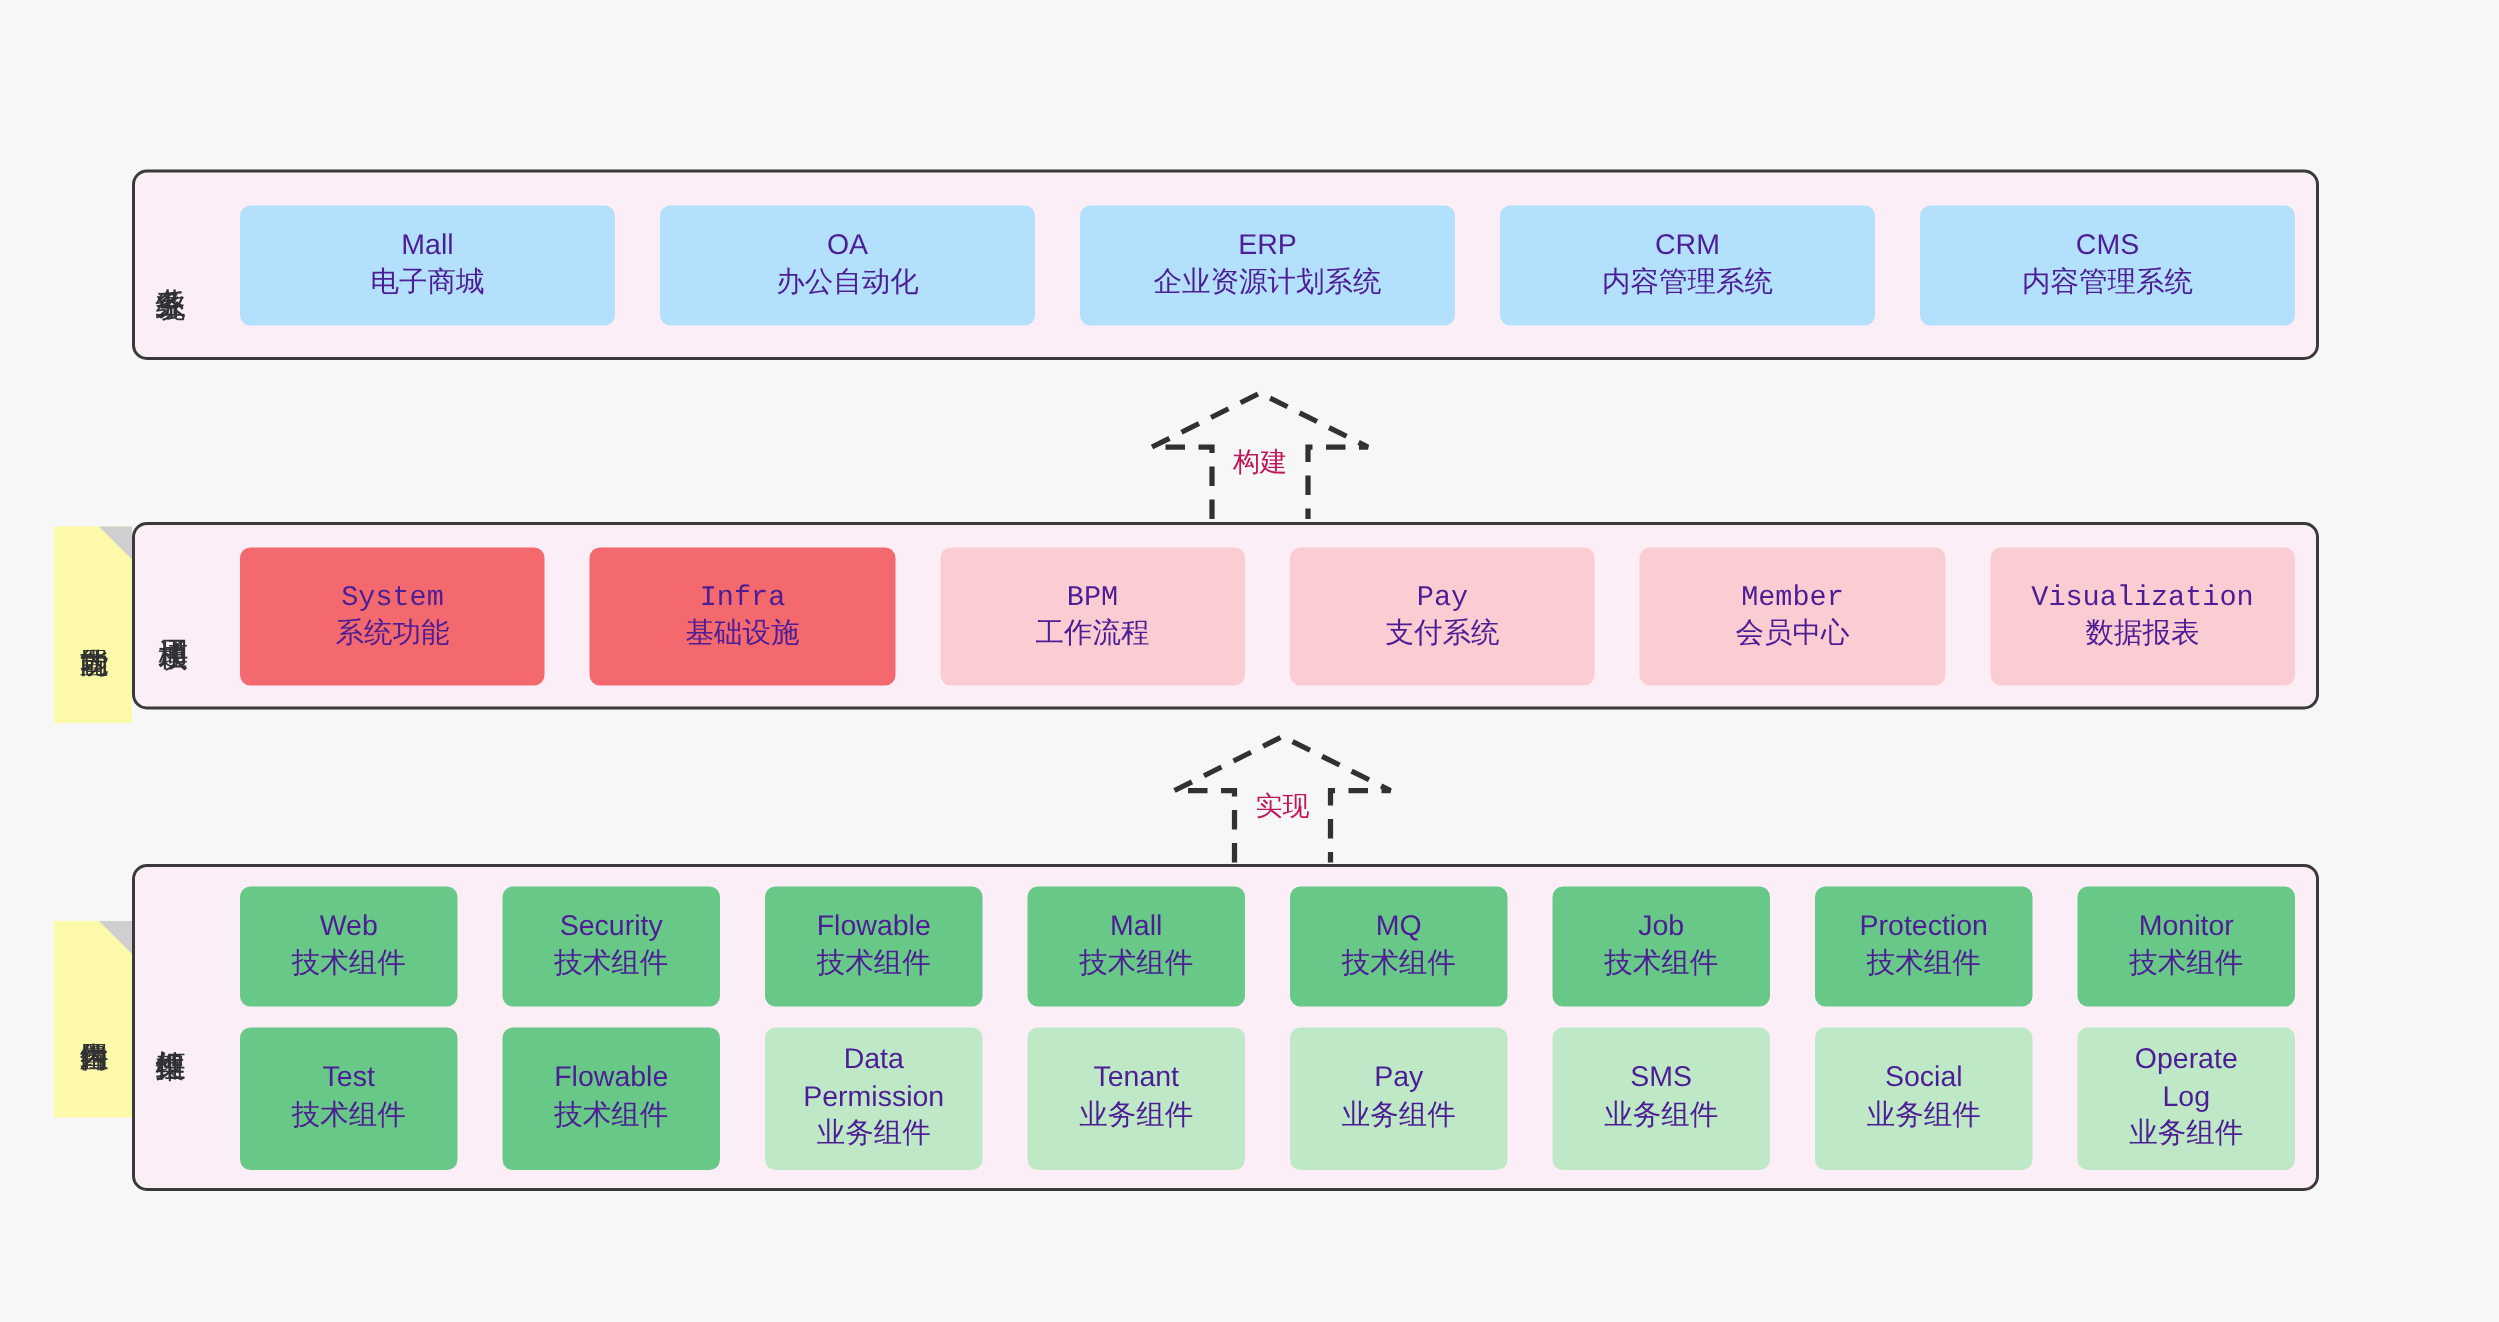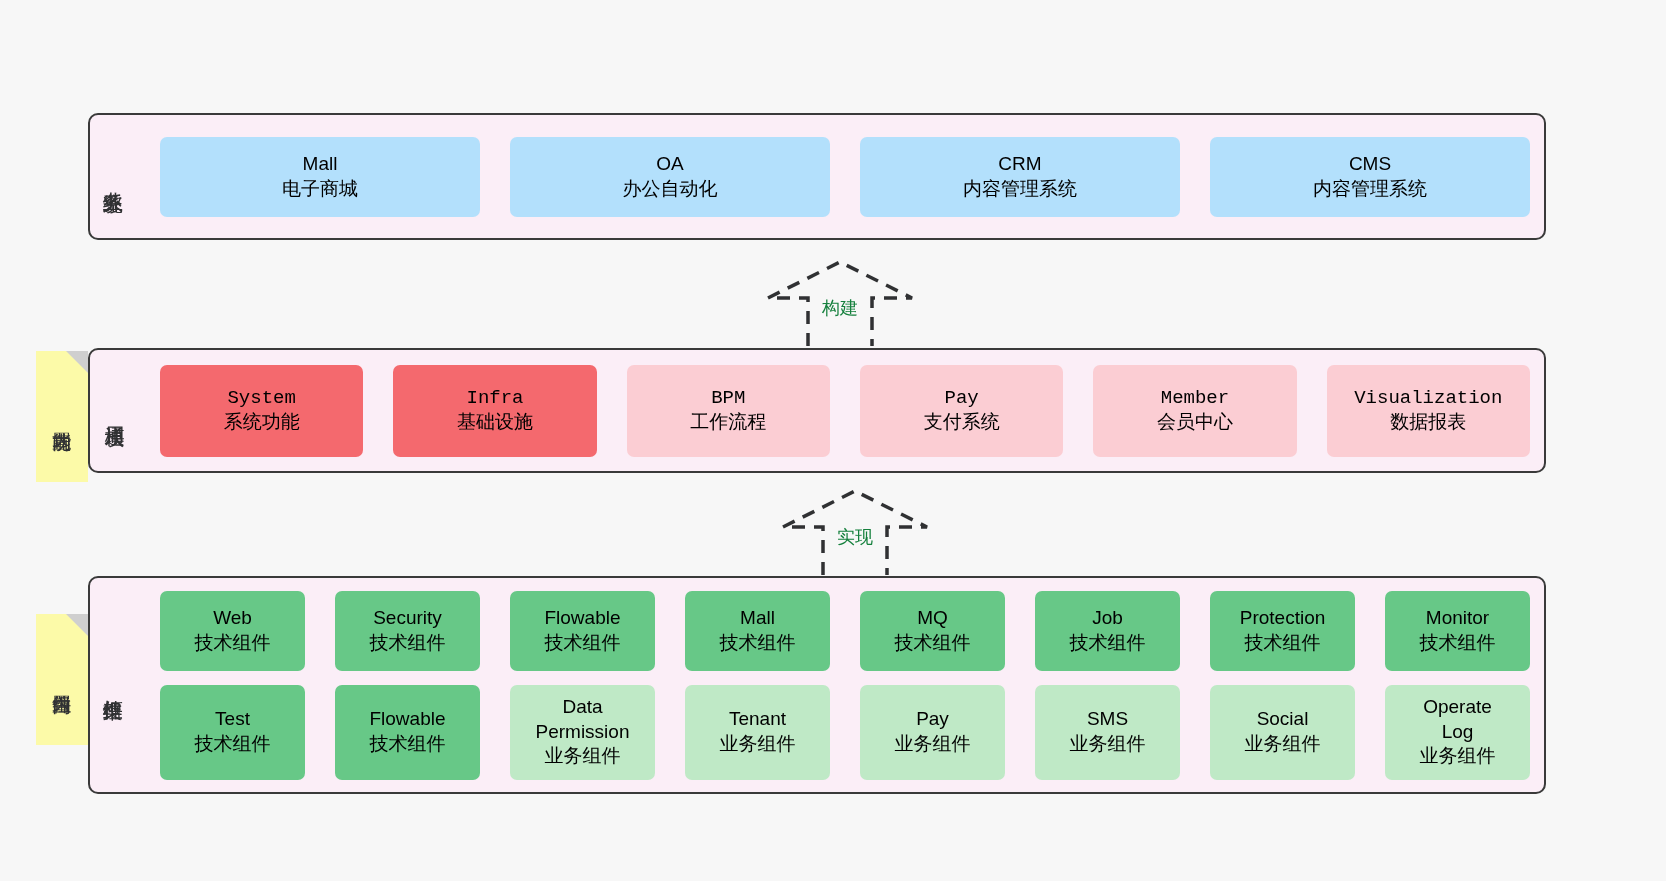--- a/index.html
+++ b/index.html
@@ -76,21 +76,21 @@
     box-sizing: border-box;
     flex: 1 1 0;
     border-radius: 7px;
     display: flex;
     flex-direction: column;
     align-items: center;
     justify-content: center;
     text-align: center;
     font-size: 19px;
     line-height: 1.30;
-    color: #000000;
+    color: #4c1d95;
     padding: 6px 20px;
     user-select: none;
     margin-left: 16px;
   }
   .box .t-main { display: block; }
   .box .t-sub  { display: block; }
 
   .box.biz      { background: #b3e0fc; height: 80px; }
   .box.mod-core { background: #f4696e; height: 92px; }
   .box.mod-soft { background: #fbcdd3; height: 92px; }
@@ -130,21 +130,21 @@
     height: 96px;
   }
   .arrow svg { display: block; }
   .arrow .arrow-label {
     position: absolute;
     left: 0;
     right: 0;
     top: 38px;
     text-align: center;
     font-size: 18px;
-    color: #15803d;
+    color: #be185d;
     user-select: none;
   }
 
   
   #layer-biz   { left: 88px;  top: 113px; width: 1458px; height: 127px; }
   #layer-mod   { left: 88px;  top: 348px; width: 1458px; height: 125px; font-family: Liberation Mono, monospace; }
   #layer-frame { left: 88px;  top: 576px; width: 1458px; height: 218px; }
 
   #note-func { left: 36px; top: 351px; width: 52px; height: 131px; }
   #note-comp { left: 36px; top: 614px; width: 52px; height: 131px; }
@@ -164,20 +164,24 @@
       <div class="box biz">
         <span class="t-main">Mall</span>
         <span class="t-sub">电子商城</span>
       </div>
 
       <div class="box biz">
         <span class="t-main">OA</span>
         <span class="t-sub">办公自动化</span>
       </div>
 
+      <div class="box biz">
+        <span class="t-main">ERP</span>
+        <span class="t-sub">企业资源计划系统</span>
+      </div>
 
       <div class="box biz">
         <span class="t-main">CRM</span>
         <span class="t-sub">内容管理系统</span>
       </div>
 
       <div class="box biz">
         <span class="t-main">CMS</span>
         <span class="t-sub">内容管理系统</span>
       </div>

